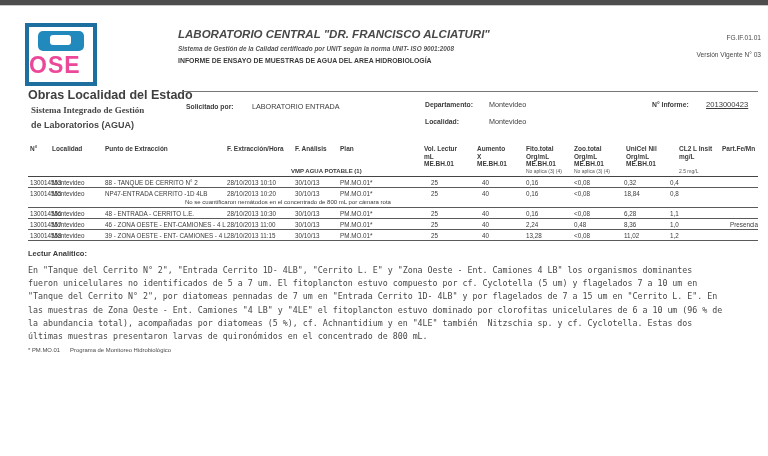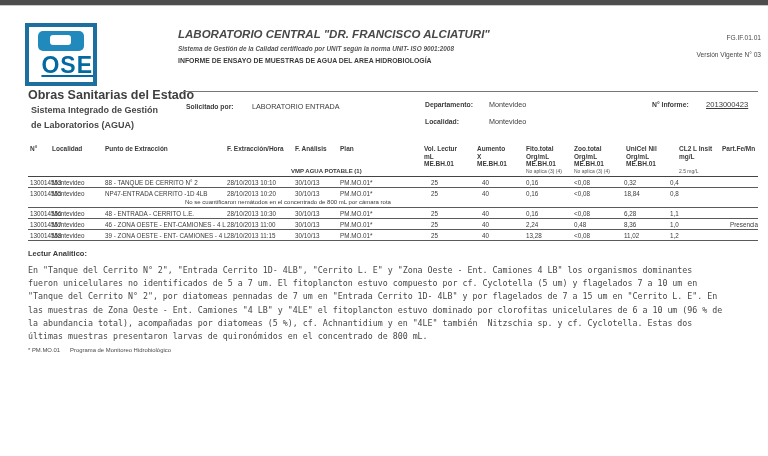--- a/index.html
+++ b/index.html
@@ -7,30 +7,30 @@
   .page{position:relative;width:768px;height:456px;background:#ffffff;overflow:hidden;}
   .abs{position:absolute;white-space:nowrap;}
 
   
   .top-bar{position:absolute;left:0;top:0;width:768px;height:5px;background:#4d4d4d;border-bottom:1px solid #c9c9c9;}
 
   
   .logo{position:absolute;left:25px;top:23px;width:64px;height:55px;border:4px solid #1c6f9f;background:#fff;}
   .logo-tank{position:relative;margin:4px auto 0;width:46px;height:20px;background:#2289bd;border-radius:5px;}
   .logo-tank-inner{position:absolute;left:12px;top:4px;width:21px;height:10px;background:#ffffff;border-radius:3px;}
-  .logo-text{text-align:right;color:#0369a1;font-weight:bold;font-size:23px;line-height:28px;letter-spacing:1px;font-family:"Liberation Sans",sans-serif;text-decoration:underline;}
+  .logo-text{text-align:left;color:#ec4899;font-weight:bold;font-size:23px;line-height:28px;letter-spacing:1px;font-family:"Liberation Sans",sans-serif;}
 
   .lab-title{left:178px;top:28px;font-size:11.5px;font-weight:bold;font-style:italic;color:#484848;}
   .quality-line{left:178px;top:45px;font-size:6.4px;font-weight:bold;font-style:italic;color:#555;}
   .report-line{left:178px;top:57px;font-size:6.9px;font-weight:bold;color:#3b3b3b;}
   .doc-code{right:7px;top:34px;font-size:6.6px;color:#4a4a4a;}
   .version-line{right:7px;top:51px;font-size:6.6px;color:#4a4a4a;}
 
   .org-name{left:28px;top:88px;font-size:12.5px;font-weight:bold;color:#3f3f3f;}
-  .org2{left:31px;top:105px;font-size:9px;font-weight:bold;color:#474747;}
+  .org2{left:31px;top:105px;font-size:9px;font-weight:bold;color:#474747;font-family:Liberation Serif, serif;}
   .org3{left:31px;top:120px;font-size:9px;font-weight:bold;color:#474747;}
 
   .divider{position:absolute;left:183px;top:91px;width:575px;height:1px;background:#777;}
 
   .lbl{font-weight:bold;font-size:6.8px;}
   .val{font-size:7.2px;}
   .f-solic-l{left:186px;top:103px;} .f-solic-v{left:252px;top:102px;}
   .f-dep-l{left:425px;top:101px;}  .f-dep-v{left:489px;top:100px;}
   .f-loc-l{left:425px;top:118px;}  .f-loc-v{left:489px;top:117px;}
   .f-inf-l{left:652px;top:101px;}  .f-inf-v{left:706px;top:100px;font-size:7.6px;text-decoration:underline;}
@@ -65,21 +65,21 @@
     </div>
     <div class="logo-text">OSE</div>
   </div>
 
   <div class="abs lab-title">LABORATORIO CENTRAL "DR. FRANCISCO ALCIATURI"</div>
   <div class="abs quality-line">Sistema de Gestión de la Calidad certificado por UNIT según la norma UNIT- ISO 9001:2008</div>
   <div class="abs report-line">INFORME DE ENSAYO DE MUESTRAS DE AGUA DEL AREA HIDROBIOLOGÍA</div>
   <div class="abs doc-code">FG.IF.01.01</div>
   <div class="abs version-line">Versión Vigente N° 03</div>
 
-  <div class="abs org-name">Obras Sanitarias del Estado</div>
+  <div class="abs org-name">Obras Localidad del Estado</div>
   <div class="abs org2">Sistema Integrado de Gestión</div>
   <div class="abs org3">de Laboratorios (AGUA)</div>
 
   <div class="divider"></div>
 
   <div class="abs lbl f-solic-l">Solicitado por:</div>
   <div class="abs val f-solic-v">LABORATORIO ENTRADA</div>
   <div class="abs lbl f-dep-l">Departamento:</div>
   <div class="abs val f-dep-v">Montevideo</div>
   <div class="abs lbl f-loc-l">Localidad:</div>

